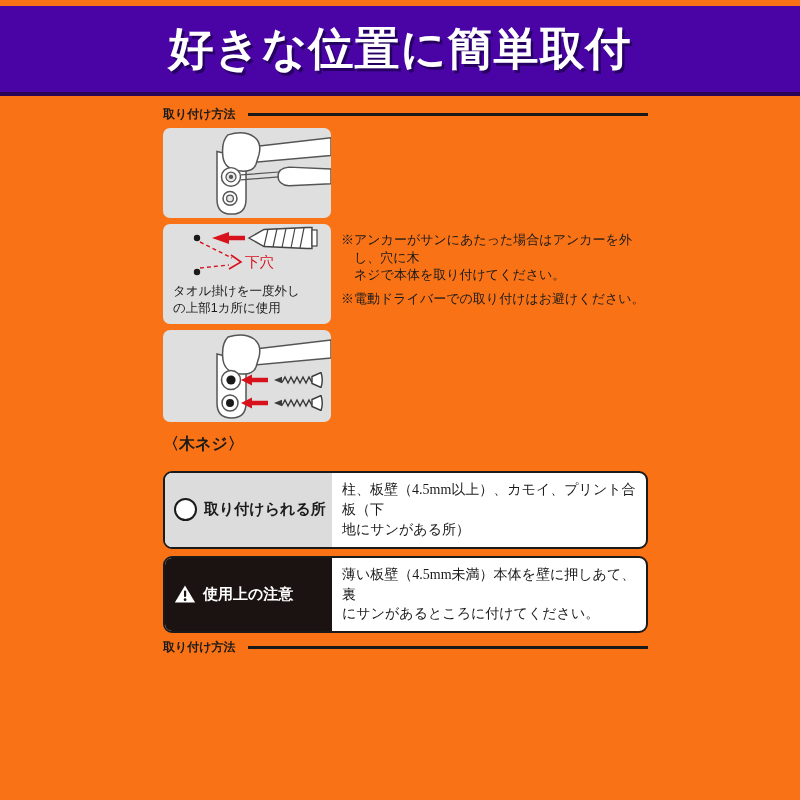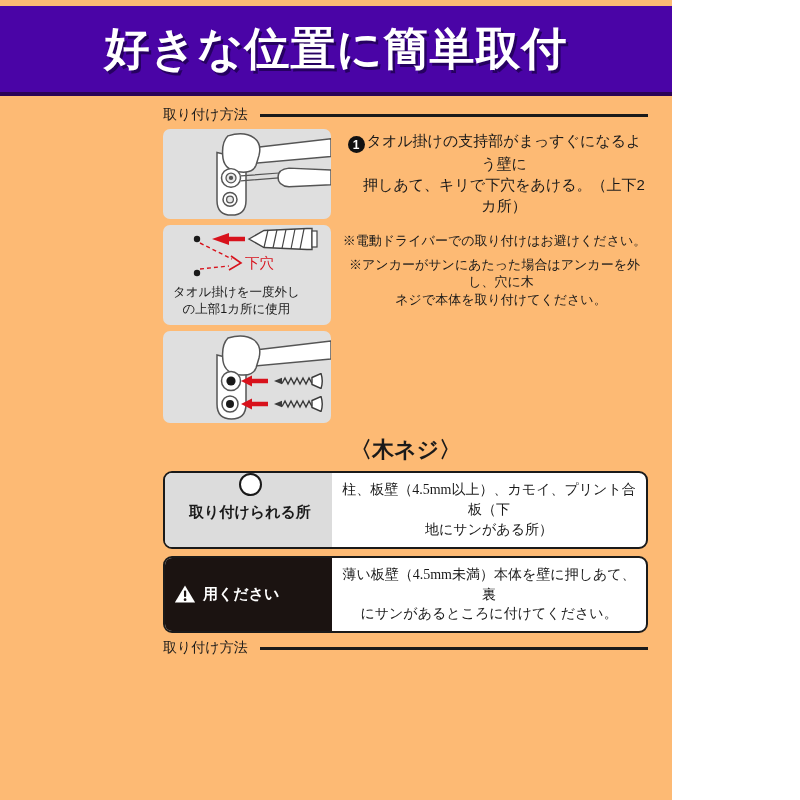--- a/index.html
+++ b/index.html
@@ -1,31 +1,31 @@
 <!DOCTYPE html>
 <html><head>
 <meta charset="utf-8">
 <style>
   html,body { margin:0; padding:0; background:#fff; }
   .page {
-    position:relative; width:672px; height:800px; overflow:hidden; background:#fdba74;
-    font-family:"Liberation Sans", sans-serif; color:#1a1a1a;text-align:center;
+    position:relative; width:800px; height:800px; overflow:hidden; background:#f97316;
+    font-family:"Liberation Sans", sans-serif; color:#1a1a1a;
   }
   
   .banner {
     margin-top:6px; height:86px; background:#4A04A6; border-bottom:4px solid #2B0357;
     display:flex; align-items:center; justify-content:center;
   }
   .banner-title {
     color:#fff; font-size:45px; font-weight:bold; letter-spacing:1px;
     text-shadow:2.5px 3px 0 rgba(10,0,40,.55);
   }
   
   .content { margin-left:163px; width:485px; }
-  .sec-head { display:flex; align-items:center; margin:10px 0 5px; font-size:14px; font-weight:normal; }
+  .sec-head { display:flex; align-items:center; margin:10px 0 5px; font-size:12px; font-weight:bold; }
   .sec-head .rule { flex:1; height:3px; background:#1a1a1a; margin-left:12px; }
   .sec-head2 { margin-top:6px; }
   
   .step-row { display:flex; gap:10px; margin-bottom:6px; }
   .fig { width:160px; flex:none; background:#DFDFDF; border-radius:7px; position:relative;padding-left:8px; }
   .fig svg { display:block; width:160px; height:100%; }
   .h90 { height:90px; } .h92 { height:92px; }
   .fig-anchor { height:100px; }
   .fig-anchor svg { height:60px; }
   .anchor-caption {
@@ -40,31 +40,31 @@
   .badge {
     display:inline-flex; width:17px; height:17px; border-radius:50%; background:#111; color:#fff;
     font-size:12px; font-weight:bold; align-items:center; justify-content:center;
     margin-right:2px; vertical-align:-2.5px; text-indent:0;
   }
   .note {
     margin:6px 0 0; font-size:13px; line-height:1.35; white-space:pre-line;
     padding-left:13px; text-indent:-13px;
   }
   
-  .kimoji-head { font-size:22px; font-weight:bold; margin:12px 0 6px; }
+  .kimoji-head { font-size:16px; font-weight:bold; margin:12px 0 16px; }
   .info-row {
     display:flex; align-items:stretch; border:2.5px solid #1a1a1a; border-radius:9px;
     overflow:hidden; background:#fff;
   }
   .info-label {
     width:152px; flex:none; display:flex; align-items:center; gap:7px;
     padding:0 6px 0 9px; font-size:15px; font-weight:bold;
   }
   .ok { margin-bottom:7px; }
-  .ok .info-label { background:#DCDCDC;flex-direction:column; }
+  .ok .info-label { background:#DCDCDC; }
   .warn .info-label { background:#1B1311; color:#fff; }
   .info-text {
     flex:1; font-size:14px; line-height:1.42; padding:7px 10px; white-space:pre-line;
     display:flex; align-items:center;font-family:Liberation Serif, serif;
   }
   .circle-mark {
     width:19px; height:19px; border:2.5px solid #1a1a1a; border-radius:50%;
     background:#fff; flex:none;
   }
   .tri-icon { width:22px; height:20px; flex:none; }
@@ -124,47 +124,43 @@
       <span>取り付け方法</span>
       <span class="rule"></span>
     </div>
 
     <div class="step-row">
       <div class="fig h90">
         <svg viewBox="0 0 160 92" preserveAspectRatio="none">
             <use href="#sym-bracket"></use>
           </svg>
       </div>
-      <div class="step-text">
-        <p class="step"><span class="badge">1</span><span>タオル掛けの支持部がまっすぐになるよう壁に
-押しあて、キリで下穴をあける。（上下2カ所）</span></p>
-      </div>
     </div>
 
     <div class="step-row">
       <div class="fig fig-anchor">
         <svg viewBox="0 0 160 60">
           <circle cx="26" cy="14" r="3.2" fill="#1a1a1a"></circle>
           <circle cx="26" cy="48" r="3.2" fill="#1a1a1a"></circle>
           <line x1="57" y1="14" x2="74" y2="14" stroke="#D8121C" stroke-width="4.5"></line>
           <polygon points="41,14 58,8 58,20" fill="#D8121C"></polygon>
           <path d="M78 14 L93 5.5 L136 3.5 L141 3.5 L141 24.5 L136 24.5 L93 22.5 Z" fill="#fff" stroke="#444" stroke-width="1.4"></path>
           <path d="M97 5 L93 22.5 M106 4.7 L102 23 M115 4.3 L111 23.5 M124 4 L120 24 M133 3.8 L129 24.2" stroke="#444" stroke-width="1.2" fill="none"></path>
           <rect x="141" y="6" width="5" height="16" fill="#fff" stroke="#444" stroke-width="1.2"></rect>
           <path d="M29 18 L61 34 M29 44 L58 41" stroke="#D8121C" stroke-width="1.4" stroke-dasharray="4 3" fill="none"></path>
           <polyline points="60,31 70,38 58,45" fill="none" stroke="#D8121C" stroke-width="1.6"></polyline>
           <text x="74" y="43" font-size="14.5" fill="#D8121C">下穴</text>
         </svg>
         <div class="anchor-caption">タオル掛けを一度外し
 の上部1カ所に使用</div>
       </div>
       <div class="step-text">
-        <p class="note">※電動ドライバーでの取り付けはお避けください。</p>
         <p class="note">※アンカーがサンにあたった場合はアンカーを外し、穴に木
 ネジで本体を取り付けてください。</p>
+        <p class="note">※電動ドライバーでの取り付けはお避けください。</p>
       </div>
     </div>
 
     <div class="step-row">
       <div class="fig h92">
         <svg viewBox="0 0 160 92" preserveAspectRatio="none">
             <use href="#sym-bracket-screws"></use>
           </svg>
       </div>
     </div>
@@ -180,21 +176,21 @@
 地にサンがある所）</span></div>
     </div>
 
     <div class="info-row warn">
       <div class="info-label">
         <svg class="tri-icon" viewBox="0 0 26 23">
           <path d="M13 1.5 L25 21.5 H1 Z" fill="#fff"></path>
           <rect x="11.8" y="7.5" width="2.6" height="7.4" rx="1.1" fill="#1b1311"></rect>
           <circle cx="13.1" cy="18.2" r="1.6" fill="#1b1311"></circle>
         </svg>
-        <span>用ください</span>
+        <span>使用上の注意</span>
       </div>
       <div class="info-text"><span>薄い板壁（4.5mm未満）本体を壁に押しあて、裏
 にサンがあるところに付けてください。</span></div>
     </div>
 
     <div class="sec-head sec-head2">
       <span>取り付け方法</span>
       <span class="rule"></span>
     </div>
 

